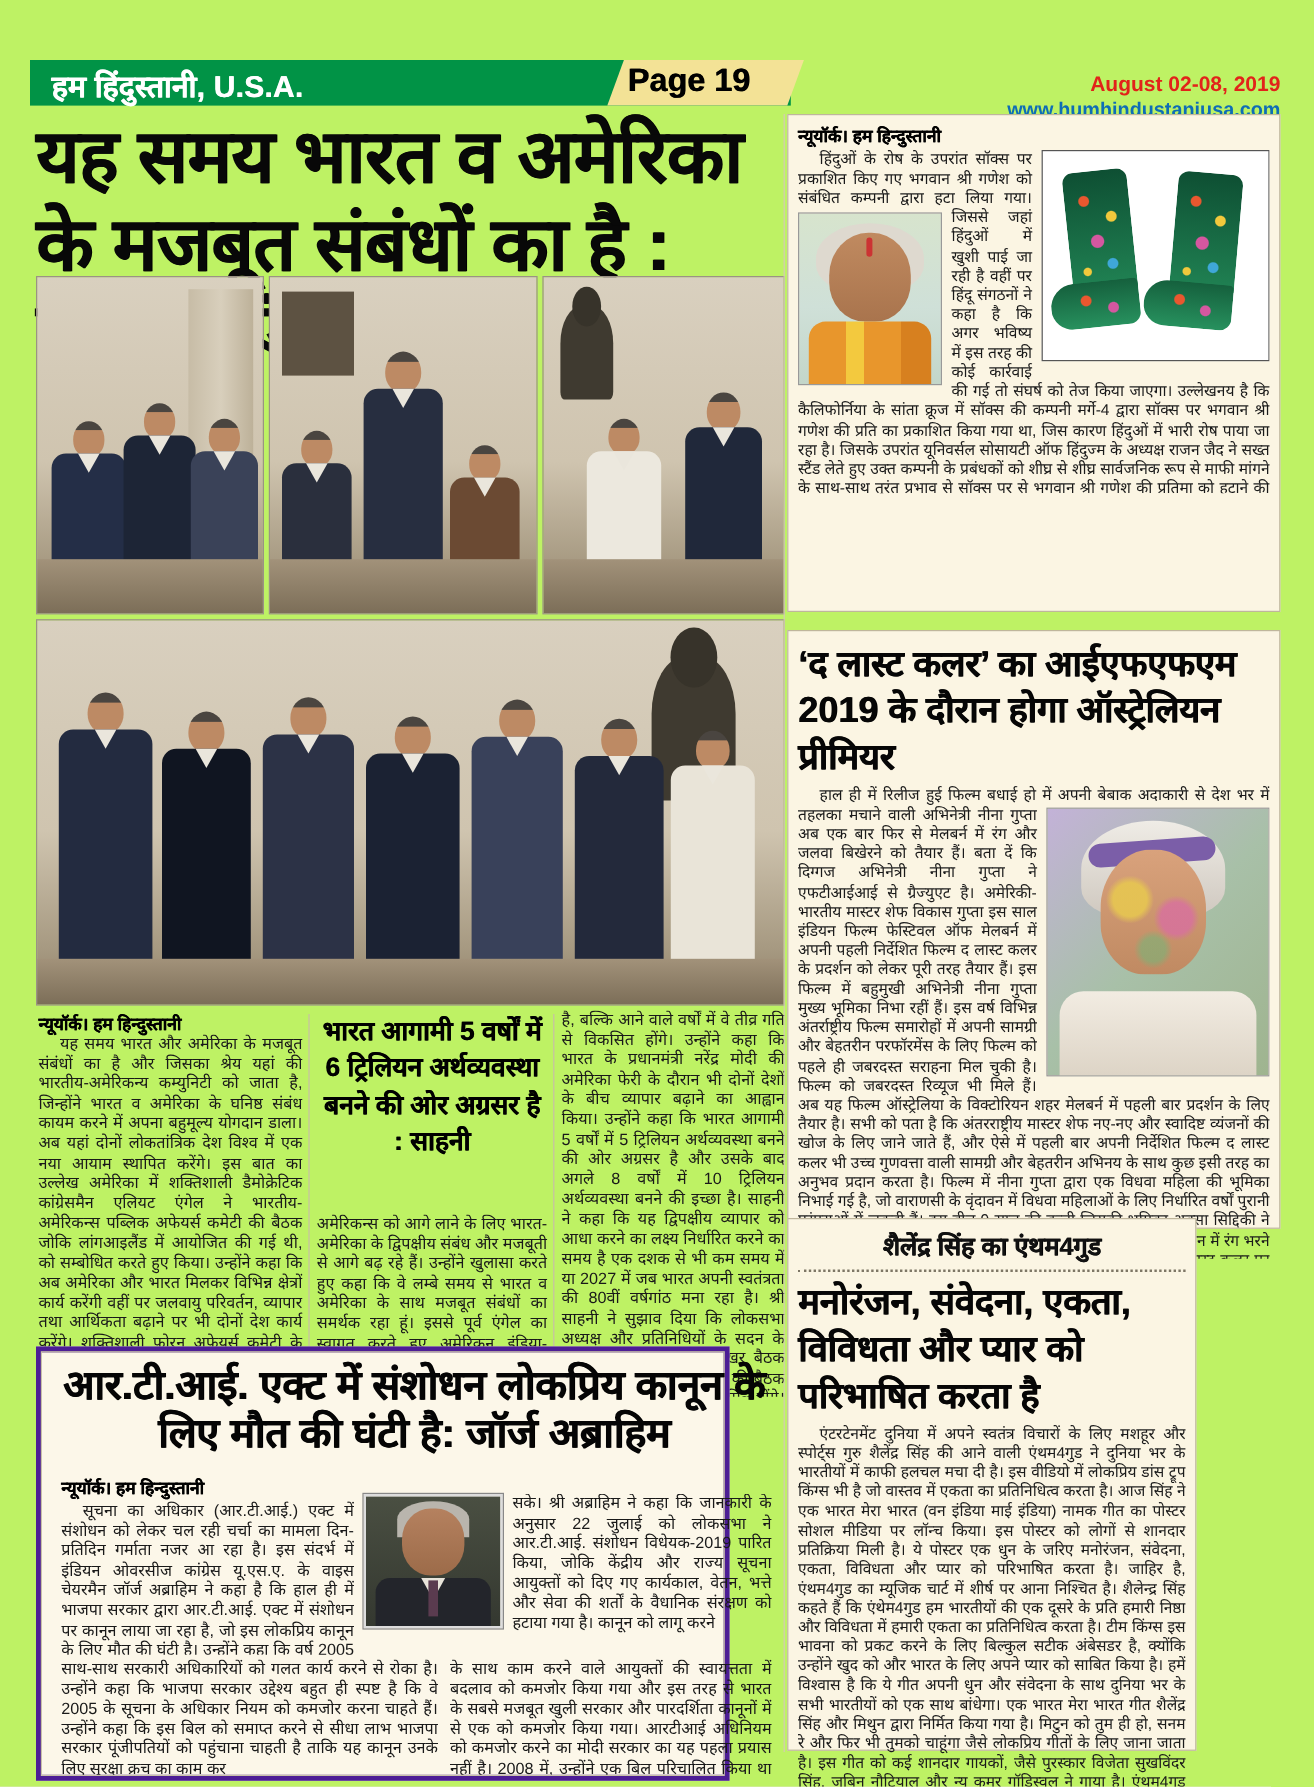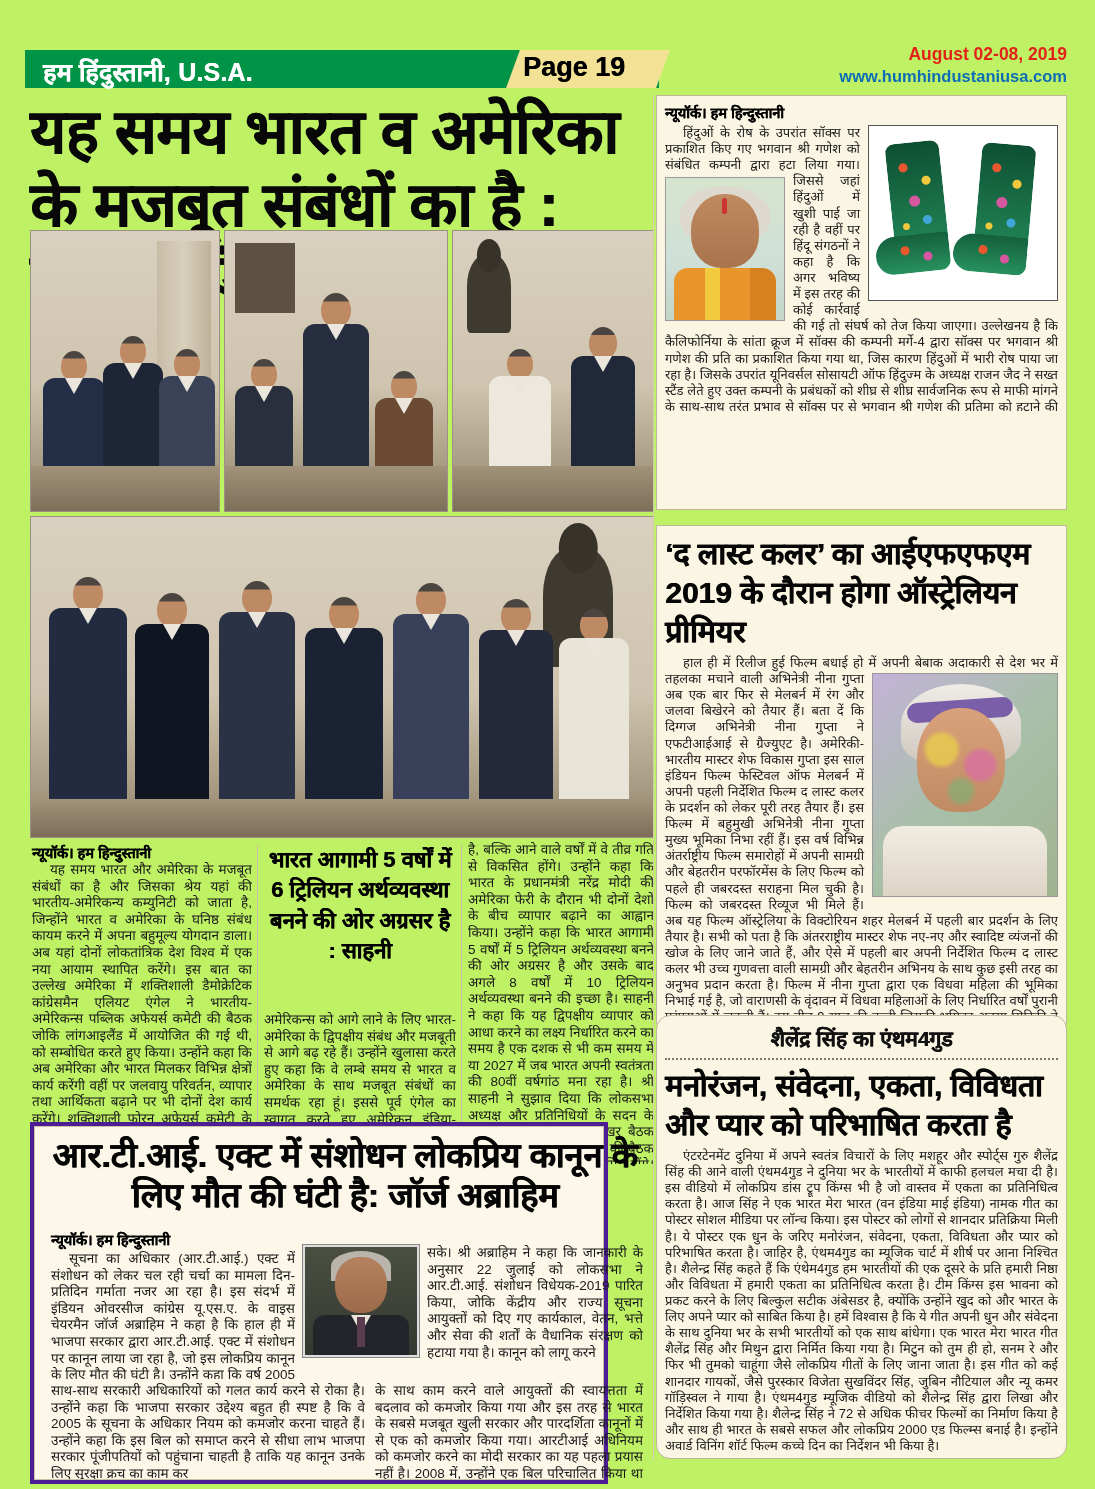--- a/index.html
+++ b/index.html
@@ -7,21 +7,21 @@
         font-family:"Liberation Sans", sans-serif;overflow:hidden;color:#111;}
   .abs{position:absolute;}
   
   .mast-bar{left:25px;top:50px;width:634px;height:38px;background:#019346;}
   .mast-text{position:absolute;left:18px;top:4px;color:#ffffff;font-size:25px;font-weight:bold;
              text-shadow:.5px 0 0 #fff;letter-spacing:.2px;}
   .page-tab{position:absolute;right:-4px;top:0;width:150px;height:38px;background:#f3e296;
             transform:skewX(-20deg);}
   .page-tab-label{position:absolute;right:10px;top:2px;width:150px;height:38px;transform:skewX(0deg);
             text-align:center;font-size:27px;font-weight:bold;color:#000;text-shadow:.6px 0 0 #000;}
-  .date-blk{right:28px;top:44px;text-align:right;line-height:1.25;}
+  .date-blk{right:28px;top:60px;text-align:right;line-height:1.25;}
   .date-red{color:#e2231a;font-size:17.5px;font-weight:bold;}
   .url-blue{color:#0e6db6;font-size:16.5px;font-weight:bold;}
   
   .main-headline{left:30px;top:96px;width:626px;font-size:62px;line-height:1.17;font-weight:800;
                  color:#080808;text-shadow:.8px 0 0 #000;letter-spacing:-0.5px;}
   .byline{font-size:14.5px;font-weight:bold;color:#000;text-shadow:.3px 0 0 #000;}
   .body-text{font-size:13.5px;line-height:1.23;text-align:justify;color:#191919;overflow:hidden;}
   .indent{text-indent:18px;}
   .col-rule{width:1px;background:#c8bfa6;}
   .subhead-mid{font-size:22px;line-height:1.38;font-weight:800;text-align:center;color:#000;
@@ -248,21 +248,21 @@
       <div class="neena-img">
         <div class="np-hair"></div>
         <div class="np-band"></div>
         <div class="np-face"></div>
         <div class="np-dress"></div>
       </div>
       <span> तहलका मचाने वाली अभिनेत्री नीना गुप्ता अब एक बार फिर से मेलबर्न में रंग और जलवा बिखेरने को तैयार हैं। बता दें कि दिग्गज अभिनेत्री नीना गुप्ता ने एफटीआईआई से ग्रैज्युएट है। अमेरिकी-भारतीय मास्टर शेफ विकास गुप्ता इस साल इंडियन फिल्म फेस्टिवल ऑफ मेलबर्न में अपनी पहली निर्देशित फिल्म द लास्ट कलर के प्रदर्शन को लेकर पूरी तरह तैयार हैं। इस फिल्म में बहुमुखी अभिनेत्री नीना गुप्ता मुख्य भूमिका निभा रहीं हैं। इस वर्ष विभिन्न अंतर्राष्ट्रीय फिल्म समारोहों में अपनी सामग्री और बेहतरीन परफॉरमेंस के लिए फिल्म को पहले ही जबरदस्त सराहना मिल चुकी है। फिल्म को जबरदस्त रिव्यूज भी मिले हैं। अब यह फिल्म ऑस्ट्रेलिया के विक्टोरियन शहर मेलबर्न में पहली बार प्रदर्शन के लिए तैयार है। सभी को पता है कि अंतरराष्ट्रीय मास्टर शेफ नए-नए और स्वादिष्ट व्यंजनों की खोज के लिए जाने जाते हैं, और ऐसे में पहली बार अपनी निर्देशित फिल्म द लास्ट कलर भी उच्च गुणवत्ता वाली सामग्री और बेहतरीन अभिनय के साथ कुछ इसी तरह का अनुभव प्रदान करता है। फिल्म में नीना गुप्ता द्वारा एक विधवा महिला की भूमिका निभाई गई है, जो वाराणसी के वृंदावन में विधवा महिलाओं के लिए निर्धारित वर्षों पुरानी परंपराओं में जकड़ी हैं। इस बीच 9 साल की बच्ची जिसकी भूमिका अक्सा सिद्दिकी ने निभाई है, की नीना के साथ दोस्ती होती है और इसके बाद वह उसके जीवन में रंग भरने का संकल्प लेती है। फिल्म विकास खन्ना की अपनी खुद की पुस्तक द लास्ट कलर पर आधारित है, जिसने उन्हें फिल्म निर्देशित करने का एक आदर्श विकल्प प्रदान करने के साथ ही इसका मार्ग भी प्रशस्त किया। इस वर्ष इंडियन फिल्म फेस्टिवल ऑफ मेलबर्न 2019 की शुरूआत 8 अगस्त से हो रही है जो आगामी 17 अगस्त तक जारी रहेगी। फिल्म फेस्टिवल के दौरान कई अप्रत्याशित और आश्चर्यजनक अनुभूति भी होगी।</span>
     </div>
   </div>
 
-  <div class="abs rc-box" style="left:656px;top:1015px;width:411px;height:444px;border-radius:14px;">
+  <div class="abs rc-box" style="left:656px;top:1015px;width:341px;height:444px;">
     <div class="kicker">शैलेंद्र सिंह का एंथम4गुड</div>
     <div class="dotted-rule"></div>
     <div class="rc-headline">मनोरंजन, संवेदना, एकता, विविधता और प्यार को परिभाषित करता है</div>
     <div class="rc-body indent" style="margin-top:4px;height:308px;">एंटरटेनमेंट दुनिया में अपने स्वतंत्र विचारों के लिए मशहूर और स्पोर्ट्स गुरु शैलेंद्र सिंह की आने वाली एंथम4गुड ने दुनिया भर के भारतीयों में काफी हलचल मचा दी है। इस वीडियो में लोकप्रिय डांस ट्रूप किंग्स भी है जो वास्तव में एकता का प्रतिनिधित्व करता है। आज सिंह ने एक भारत मेरा भारत (वन इंडिया माई इंडिया) नामक गीत का पोस्टर सोशल मीडिया पर लॉन्च किया। इस पोस्टर को लोगों से शानदार प्रतिक्रिया मिली है। ये पोस्टर एक धुन के जरिए मनोरंजन, संवेदना, एकता, विविधता और प्यार को परिभाषित करता है। जाहिर है, एंथम4गुड का म्यूजिक चार्ट में शीर्ष पर आना निश्चित है। शैलेन्द्र सिंह कहते हैं कि एंथेम4गुड हम भारतीयों की एक दूसरे के प्रति हमारी निष्ठा और विविधता में हमारी एकता का प्रतिनिधित्व करता है। टीम किंग्स इस भावना को प्रकट करने के लिए बिल्कुल सटीक अंबेसडर है, क्योंकि उन्होंने खुद को और भारत के लिए अपने प्यार को साबित किया है। हमें विश्वास है कि ये गीत अपनी धुन और संवेदना के साथ दुनिया भर के सभी भारतीयों को एक साथ बांधेगा। एक भारत मेरा भारत गीत शैलेंद्र सिंह और मिथुन द्वारा निर्मित किया गया है। मिटुन को तुम ही हो, सनम रे और फिर भी तुमको चाहूंगा जैसे लोकप्रिय गीतों के लिए जाना जाता है। इस गीत को कई शानदार गायकों, जैसे पुरस्कार विजेता सुखविंदर सिंह, जुबिन नौटियाल और न्यू कमर गॉड़िस्वल ने गाया है। एंथम4गुड म्यूजिक वीडियो को शैलेन्द्र सिंह द्वारा लिखा और निर्देशित किया गया है। शैलेन्द्र सिंह ने 72 से अधिक फीचर फिल्मों का निर्माण किया है और साथ ही भारत के सबसे सफल और लोकप्रिय 2000 एड फिल्म्स बनाई है। इन्होंने अवार्ड विनिंग शॉर्ट फिल्म कच्चे दिन का निर्देशन भी किया है।</div>
   </div>
 
   <div class="abs rti-box">
     <div class="rti-headline">आर.टी.आई. एक्ट में संशोधन लोकप्रिय कानून के लिए मौत की घंटी है: जॉर्ज अब्राहिम</div>
     <div class="abs byline" style="left:16px;top:102px;width:250px;">न्यूयॉर्क। हम हिन्दुस्तानी</div>
     <div class="abs body-text indent" style="left:16px;top:124px;width:244px;height:128px;">सूचना का अधिकार (आर.टी.आई.) एक्ट में संशोधन को लेकर चल रही  चर्चा का मामला दिन-प्रतिदिन गर्माता नजर आ रहा है। इस संदर्भ में इंडियन ओवरसीज कांग्रेस यू.एस.ए. के वाइस चेयरमैन जॉर्ज अब्राहिम ने कहा है कि हाल ही में भाजपा सरकार द्वारा आर.टी.आई. एक्ट में संशोधन पर कानून लाया जा रहा है, जो इस लोकप्रिय कानून के लिए मौत की घंटी है। उन्होंने कहा कि वर्ष 2005 में बना यह कानून भ्रष्टाचार पर अंकुश लगाने के</div>

